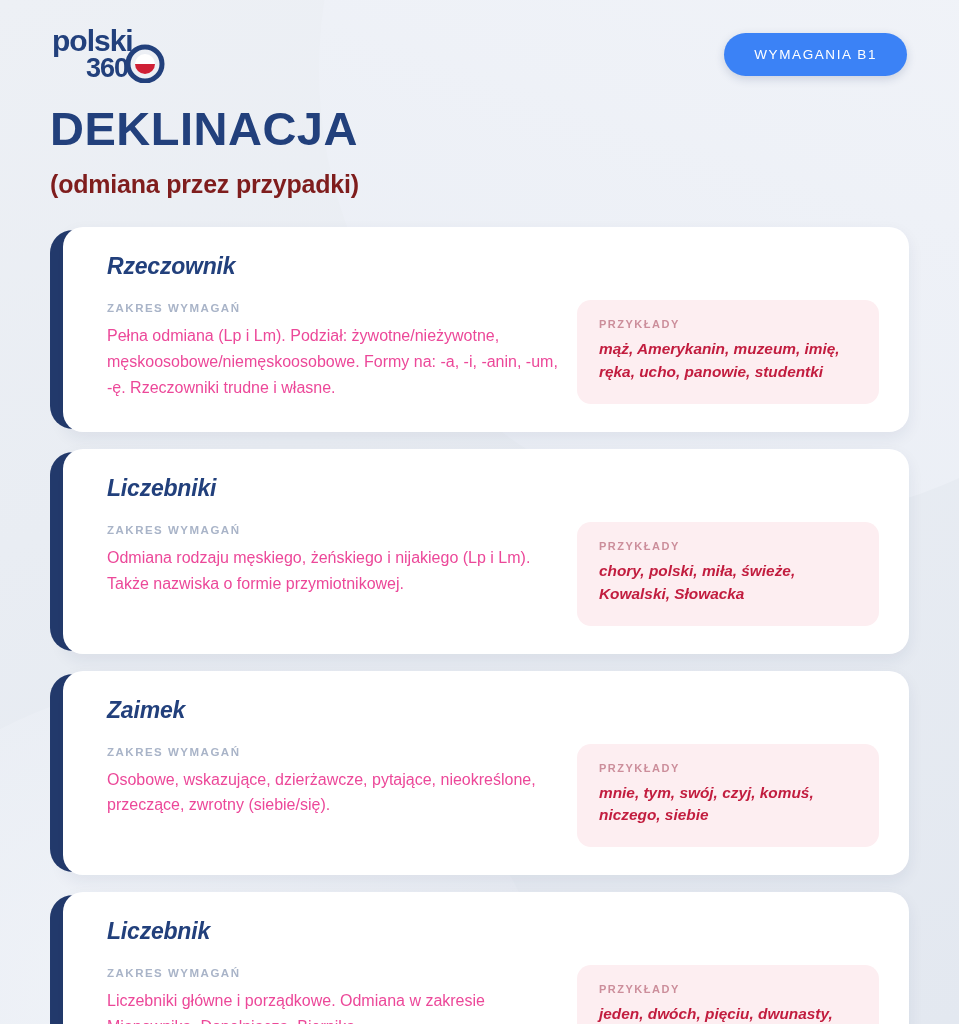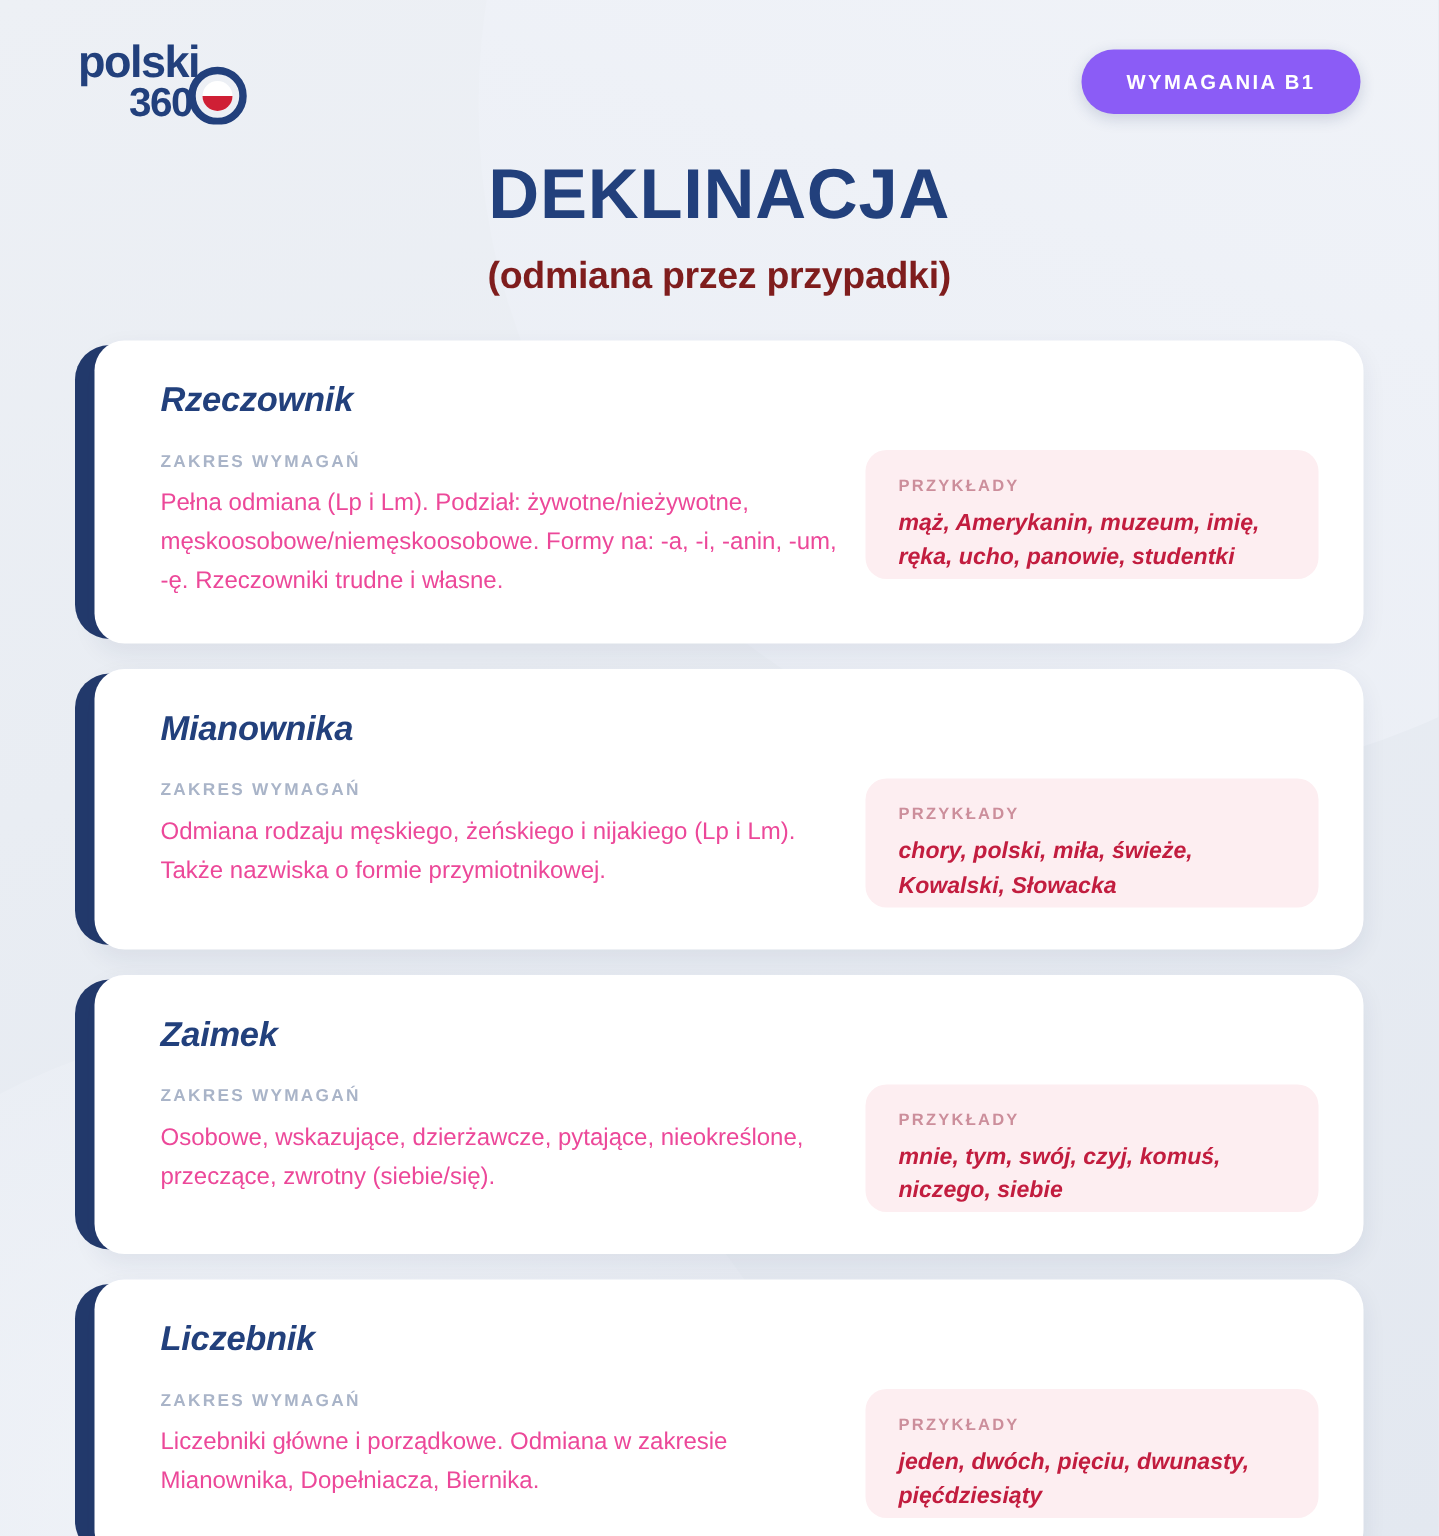--- a/index.html
+++ b/index.html
@@ -64,33 +64,33 @@
   }
 
   .logo {
     display: flex;
     align-items: flex-start;
     user-select: none;
   }
   .logo-svg { display: block; }
 
   .badge {
-    background: #8b5cf6;
+    background: #3b82f6;
     color: #ffffff;
     font-size: 13.5px;
-    font-weight: bold;
+    font-weight: normal;
     letter-spacing: 1.6px;
     padding: 14px 30px;
     border-radius: 40px;
     white-space: nowrap;
     box-shadow: 0 3px 10px rgba(34,53,107,.18);
   }
 
   
-  .title-wrap { text-align: center; margin-top: -4px; }
+  .title-wrap { text-align: left; margin-top: -4px; }
 
   .main-title {
     font-size: 47px;
     font-weight: bold;
     letter-spacing: .5px;
     color: #22407c;
     line-height: 1.05;
   }
 
   .sub-title {
@@ -158,21 +158,21 @@
     font-size: 16px;
     line-height: 1.62;
     color: #ec4899;
   }
 
   
   .examples {
     width: 100%;
     background: #fdeef1;
     border-radius: 14px;
-    padding: 18px 22px 2px 22px;
+    padding: 18px 22px 20px 22px;
   }
 
   .examples-label {
     font-size: 11px;
     font-weight: bold;
     letter-spacing: 1.5px;
     color: #cc8e9b;
   }
 
   .examples-text {
@@ -230,21 +230,21 @@
             <div class="examples-text">mąż, Amerykanin, muzeum, imię, ręka, ucho, panowie, studentki</div>
           </div>
         </div>
       </div>
     </div>
 
     <div class="card">
       <div class="card-accent"></div>
       <div class="card-body">
         <div class="card-left">
-          <div class="card-title">Mianownika</div>
+          <div class="card-title">Liczebniki</div>
           <div class="kicker">ZAKRES WYMAGAŃ</div>
           <div class="scope-text">Odmiana rodzaju męskiego, żeńskiego i nijakiego (Lp i Lm). Także nazwiska o formie przymiotnikowej.</div>
         </div>
         <div class="card-right">
           <div class="examples">
             <div class="examples-label">PRZYKŁADY</div>
             <div class="examples-text">chory, polski, miła, świeże, Kowalski, Słowacka</div>
           </div>
         </div>
       </div>

